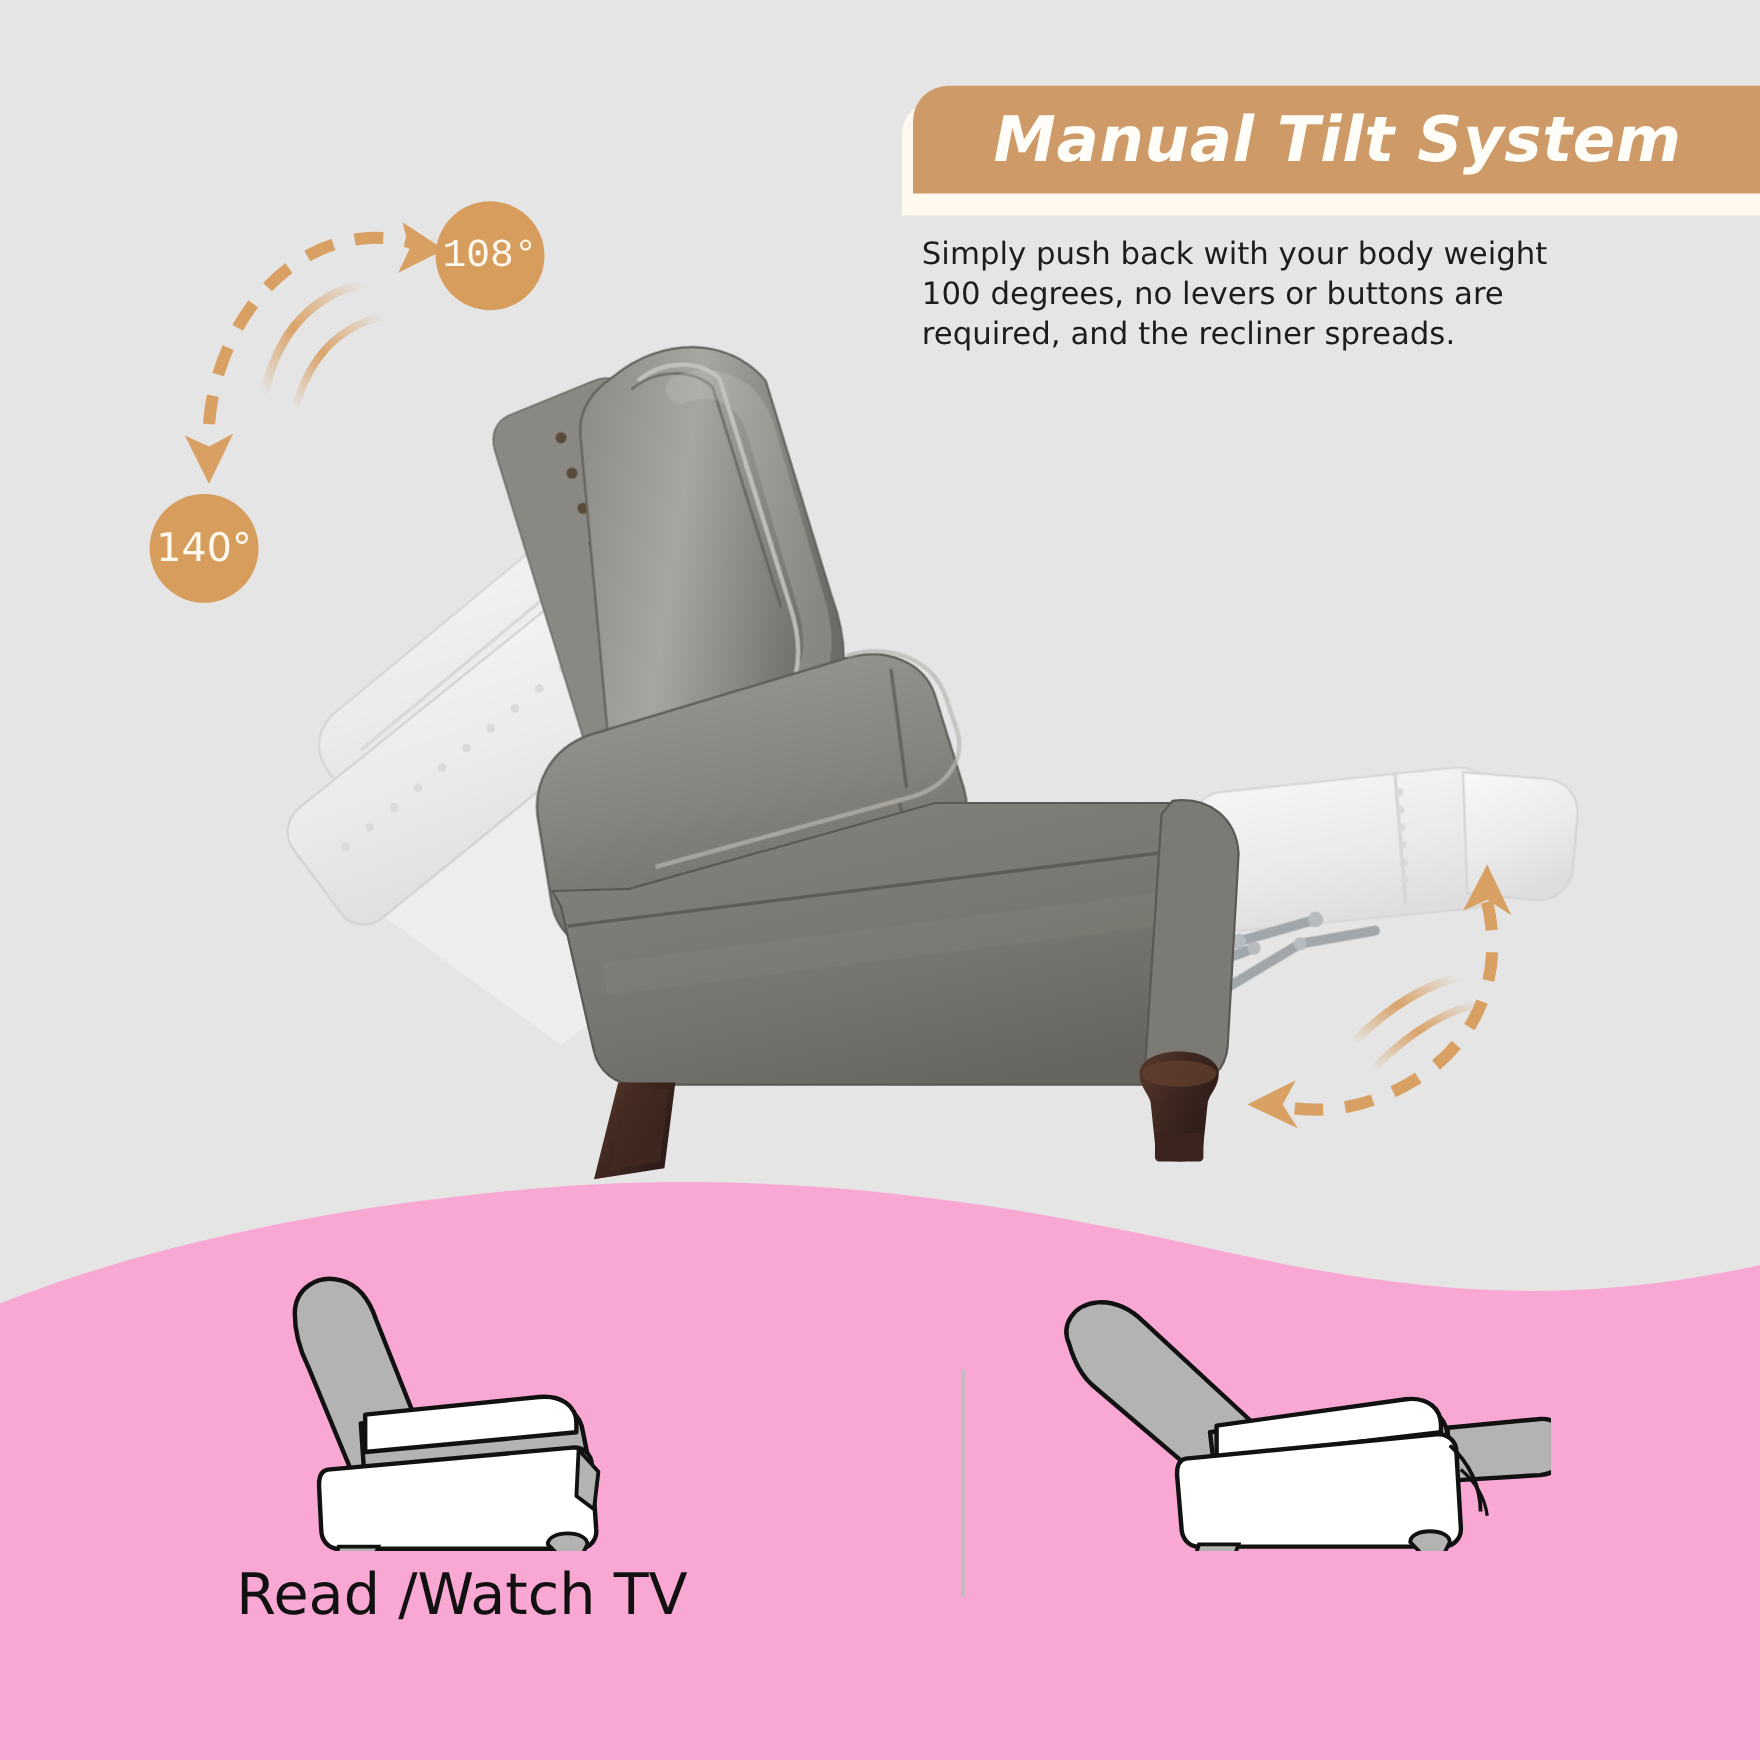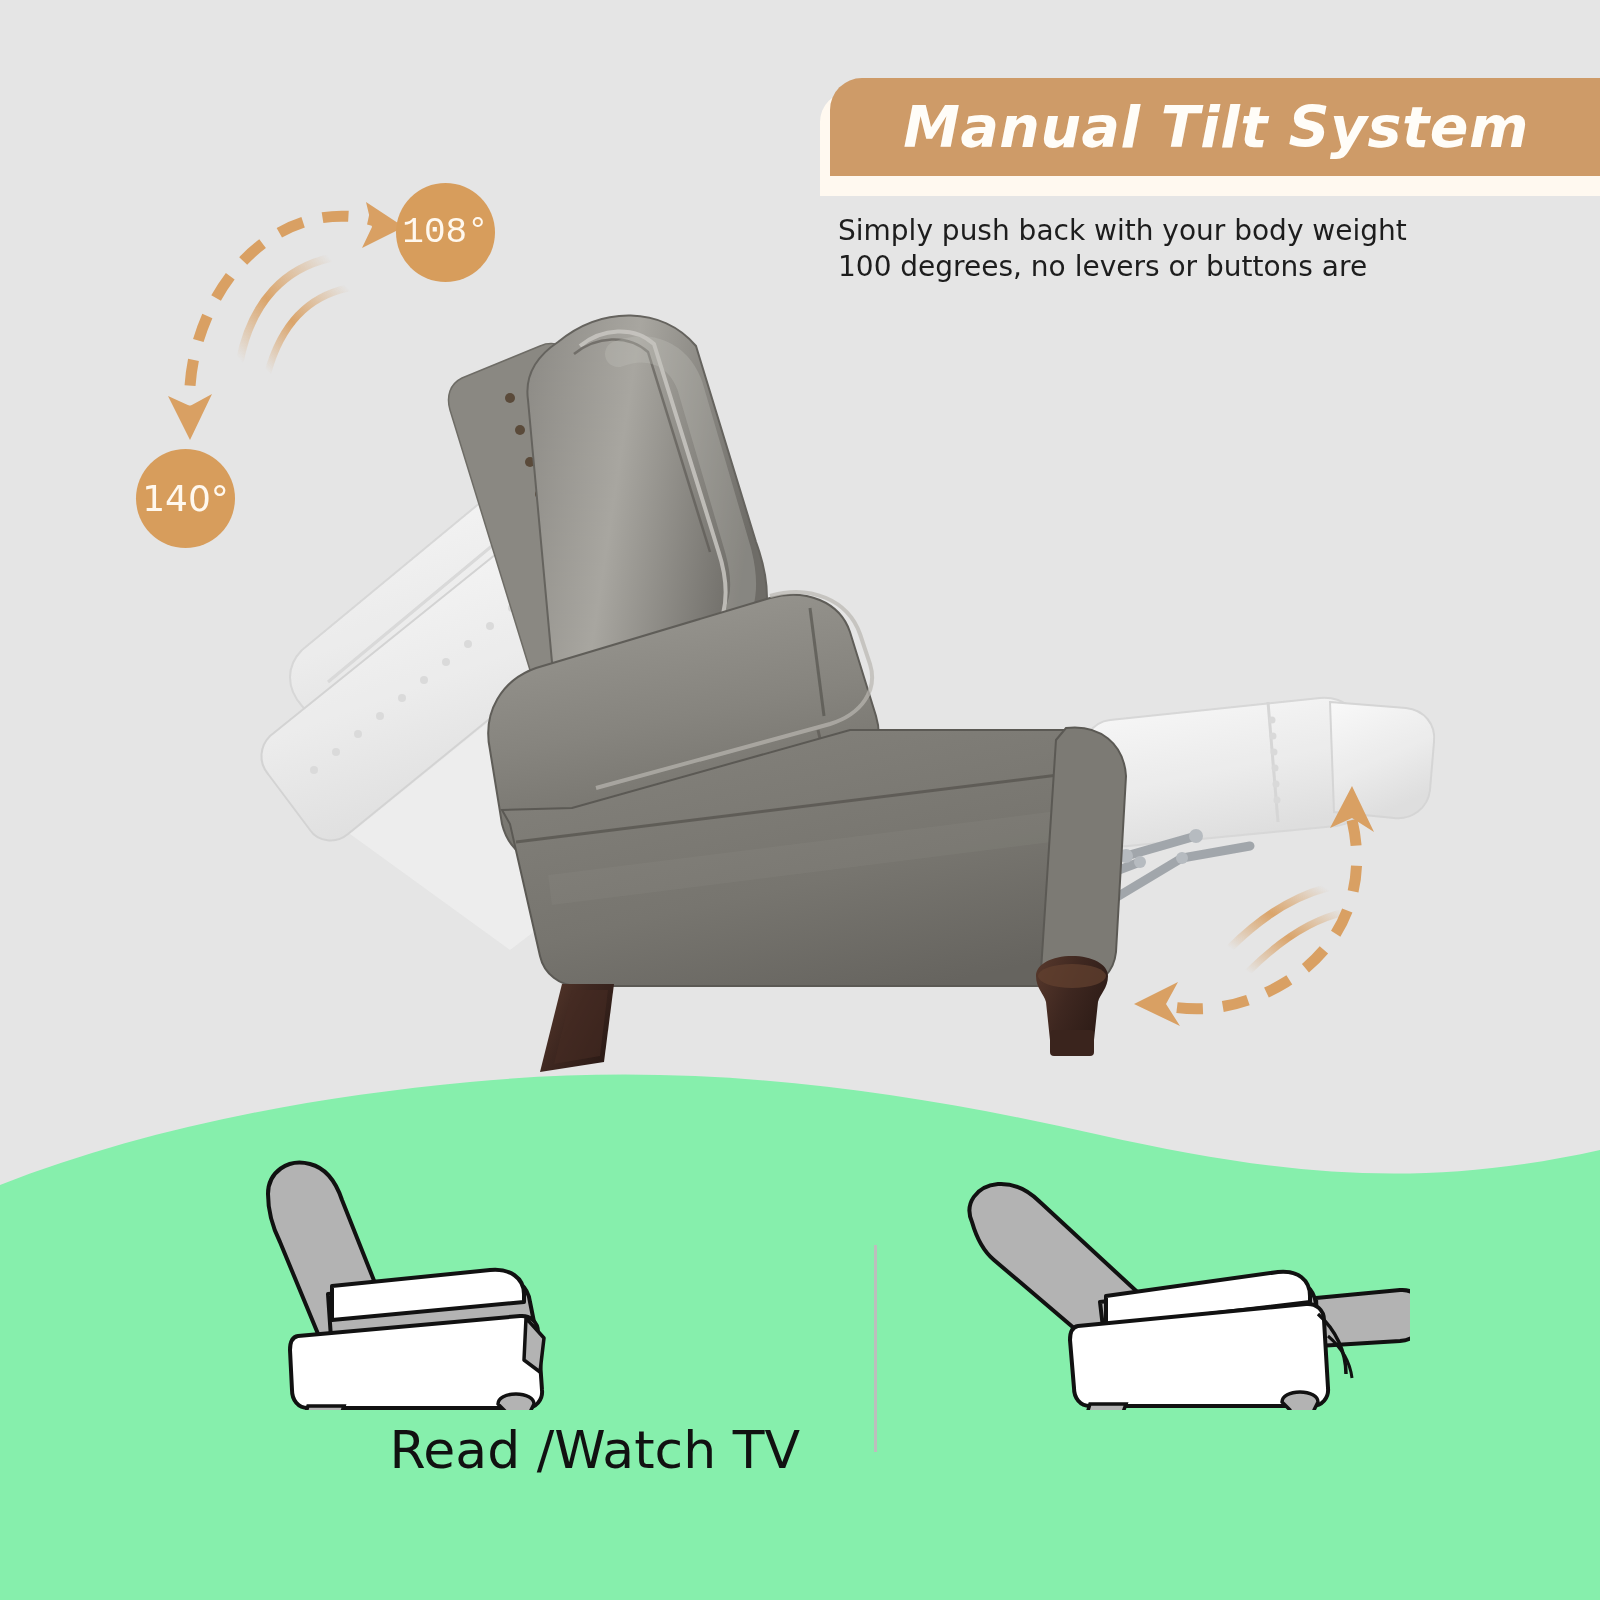--- a/index.html
+++ b/index.html
@@ -4,21 +4,21 @@
 <title>Manual Tilt System</title>
 <style>
   html,body{margin:0;padding:0;}
   body{
     width:1600px;height:1600px;
     background:#ffffff;
     font-family:"Liberation Sans","DejaVu Sans",sans-serif;
     overflow:hidden;
     position:relative;
   }
-  #stage{position:relative;width:1600px;height:1600px;overflow:hidden;background:#86efac;}
+  #stage{position:relative;width:1600px;height:1600px;overflow:hidden;background:#f9a8d4;}
 
   
   .bg-gray{position:absolute;left:0;top:0;width:1600px;height:1240px;}
   .bg-gray svg{display:block;width:1600px;height:1240px;}
 
   
   .banner-wrap{position:absolute;left:820px;top:78px;width:780px;height:118px;}
   .banner-underline{
     position:absolute;left:0;top:14px;width:780px;height:104px;
     background:#FFF9F0;
@@ -71,21 +71,21 @@
 
   
   .bottom{position:absolute;left:0;top:1140px;width:1600px;height:460px;}
   .pane{position:absolute;top:0;width:760px;height:460px;}
   .pane-left{left:40px;}
   .pane-right{left:800px;}
   .pane-icon{position:absolute;left:0;top:10px;width:760px;height:260px;}
   .pane-icon svg{display:block;margin:0 auto;}
   .pane-label{
     position:absolute;left:0;top:280px;width:760px;
-    text-align:right;
+    text-align:center;
     font-size:52px;
     color:#111;
     font-family:"DejaVu Sans","Liberation Sans",sans-serif;
     white-space:nowrap;
   }
   .divider{
     position:absolute;left:874px;top:1245px;width:3px;height:207px;
     background:#bdbdbd;
   }
 </style>
@@ -302,20 +302,21 @@
   <div class="banner-wrap">
     <div class="banner-underline"></div>
     <div class="banner">
       <div class="banner-title">Manual Tilt System</div>
     </div>
   </div>
 
   <div class="body-copy">
     <div>Simply push back with your body weight</div>
     <div>100 degrees, no levers or buttons are</div>
+    <div>required, and the recliner spreads.</div>
   </div>
 
   <div class="badge badge-108">
     <span>108°</span>
   </div>
   <div class="badge badge-140">
     <span>140°</span>
   </div>
 
   <div class="bottom">

